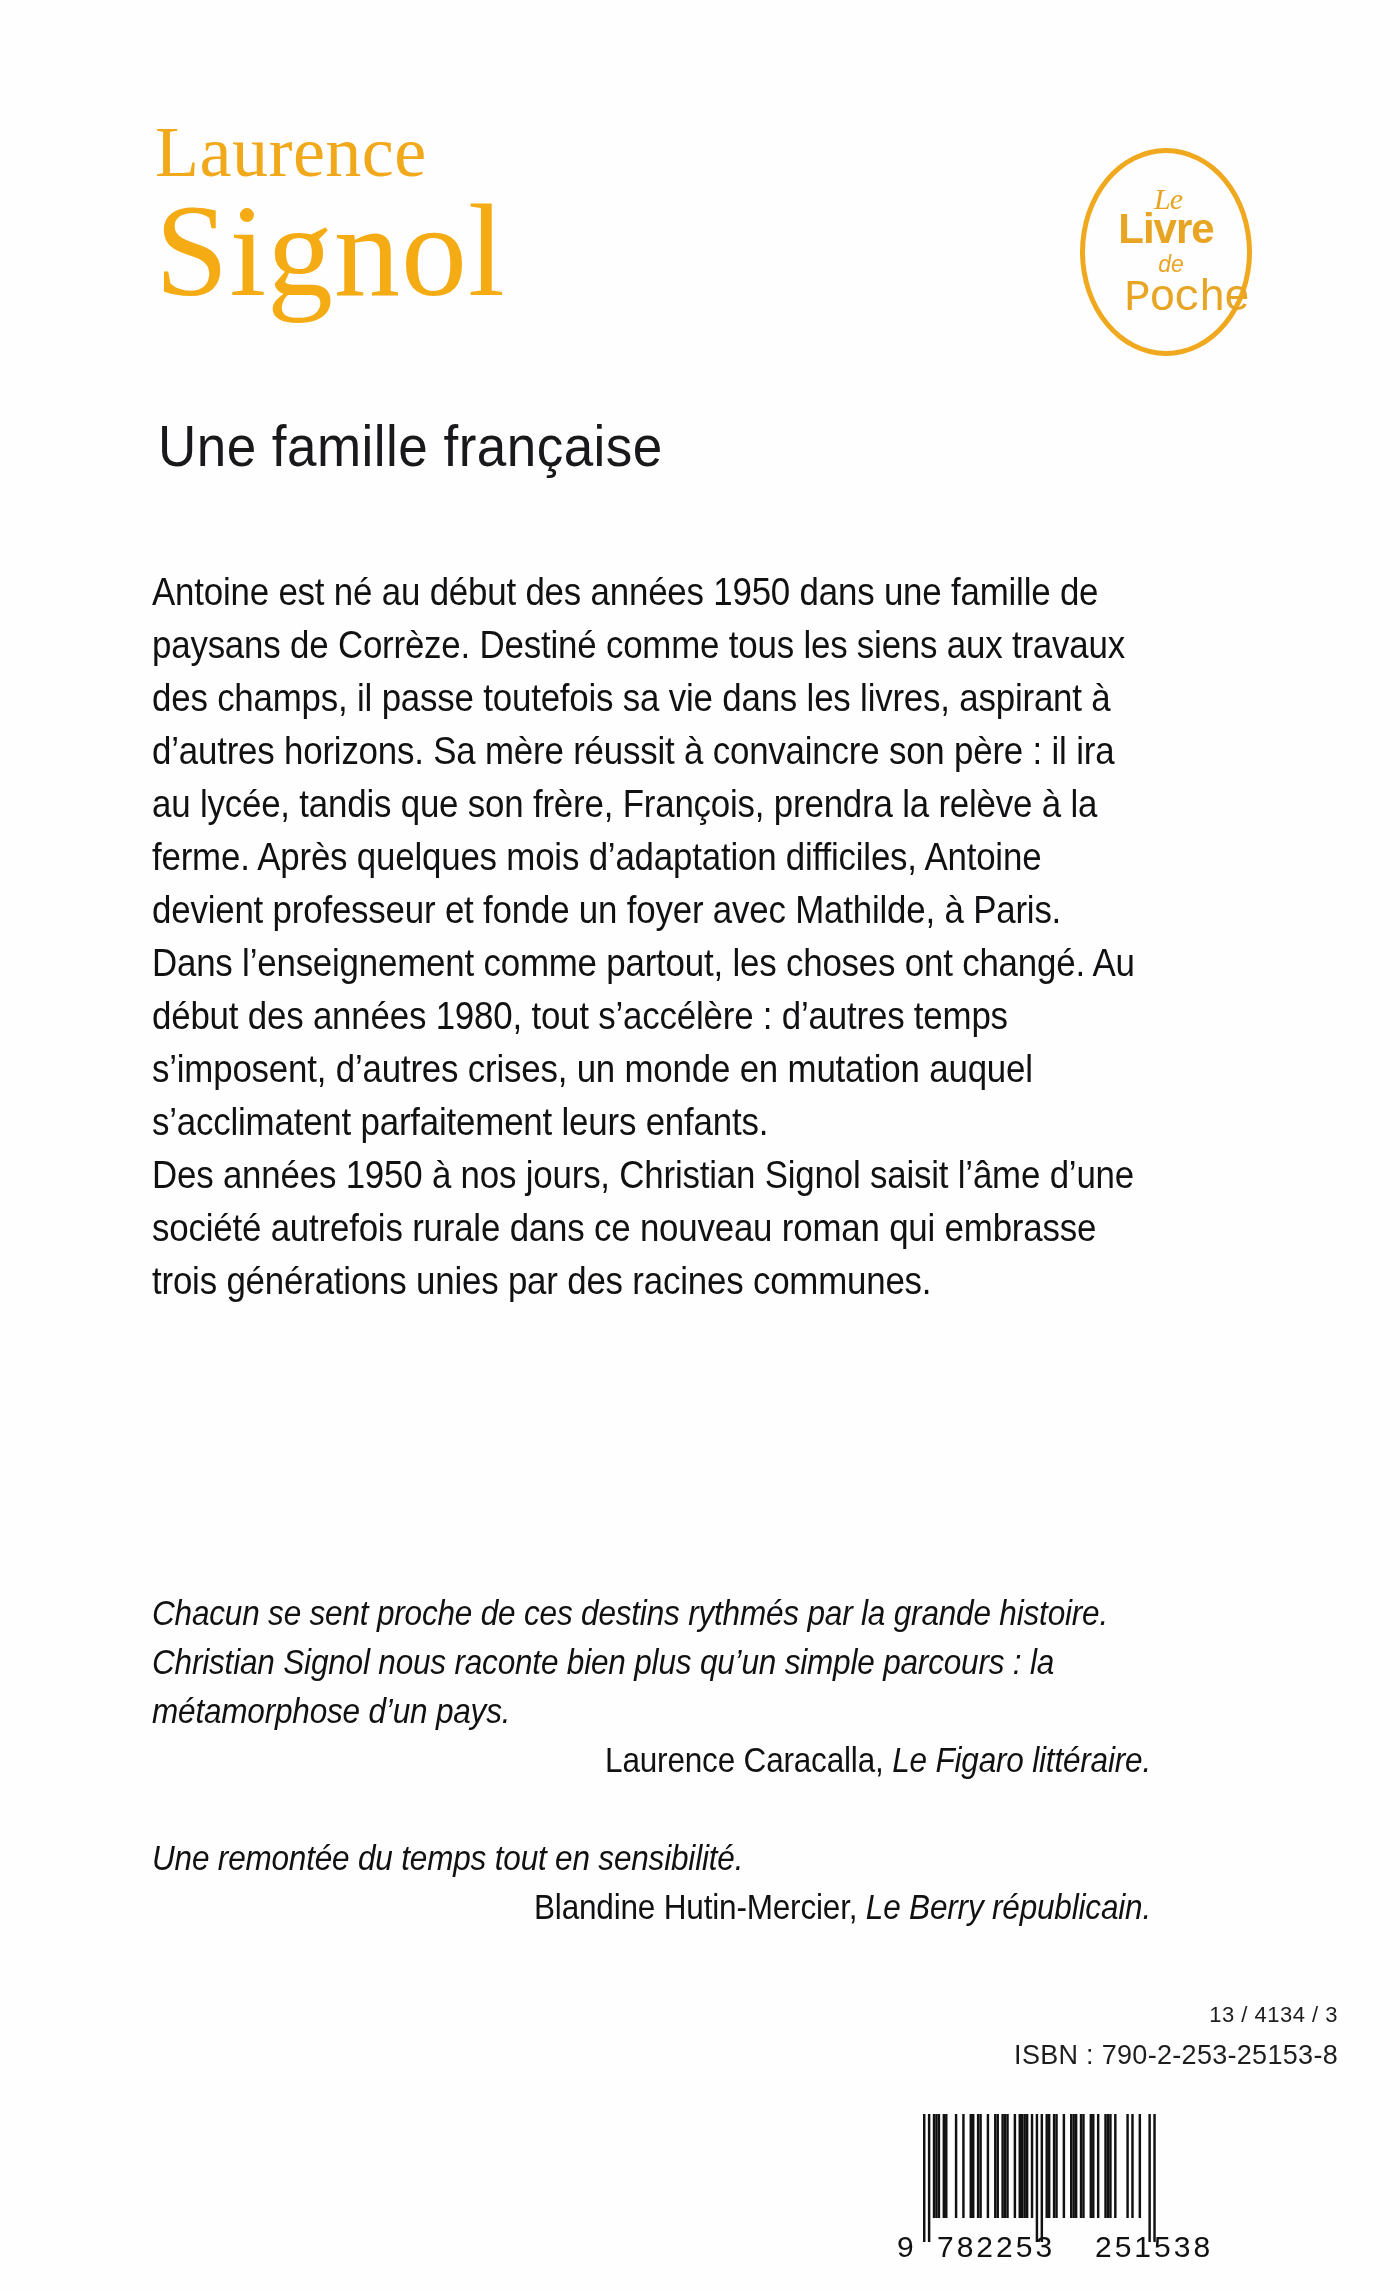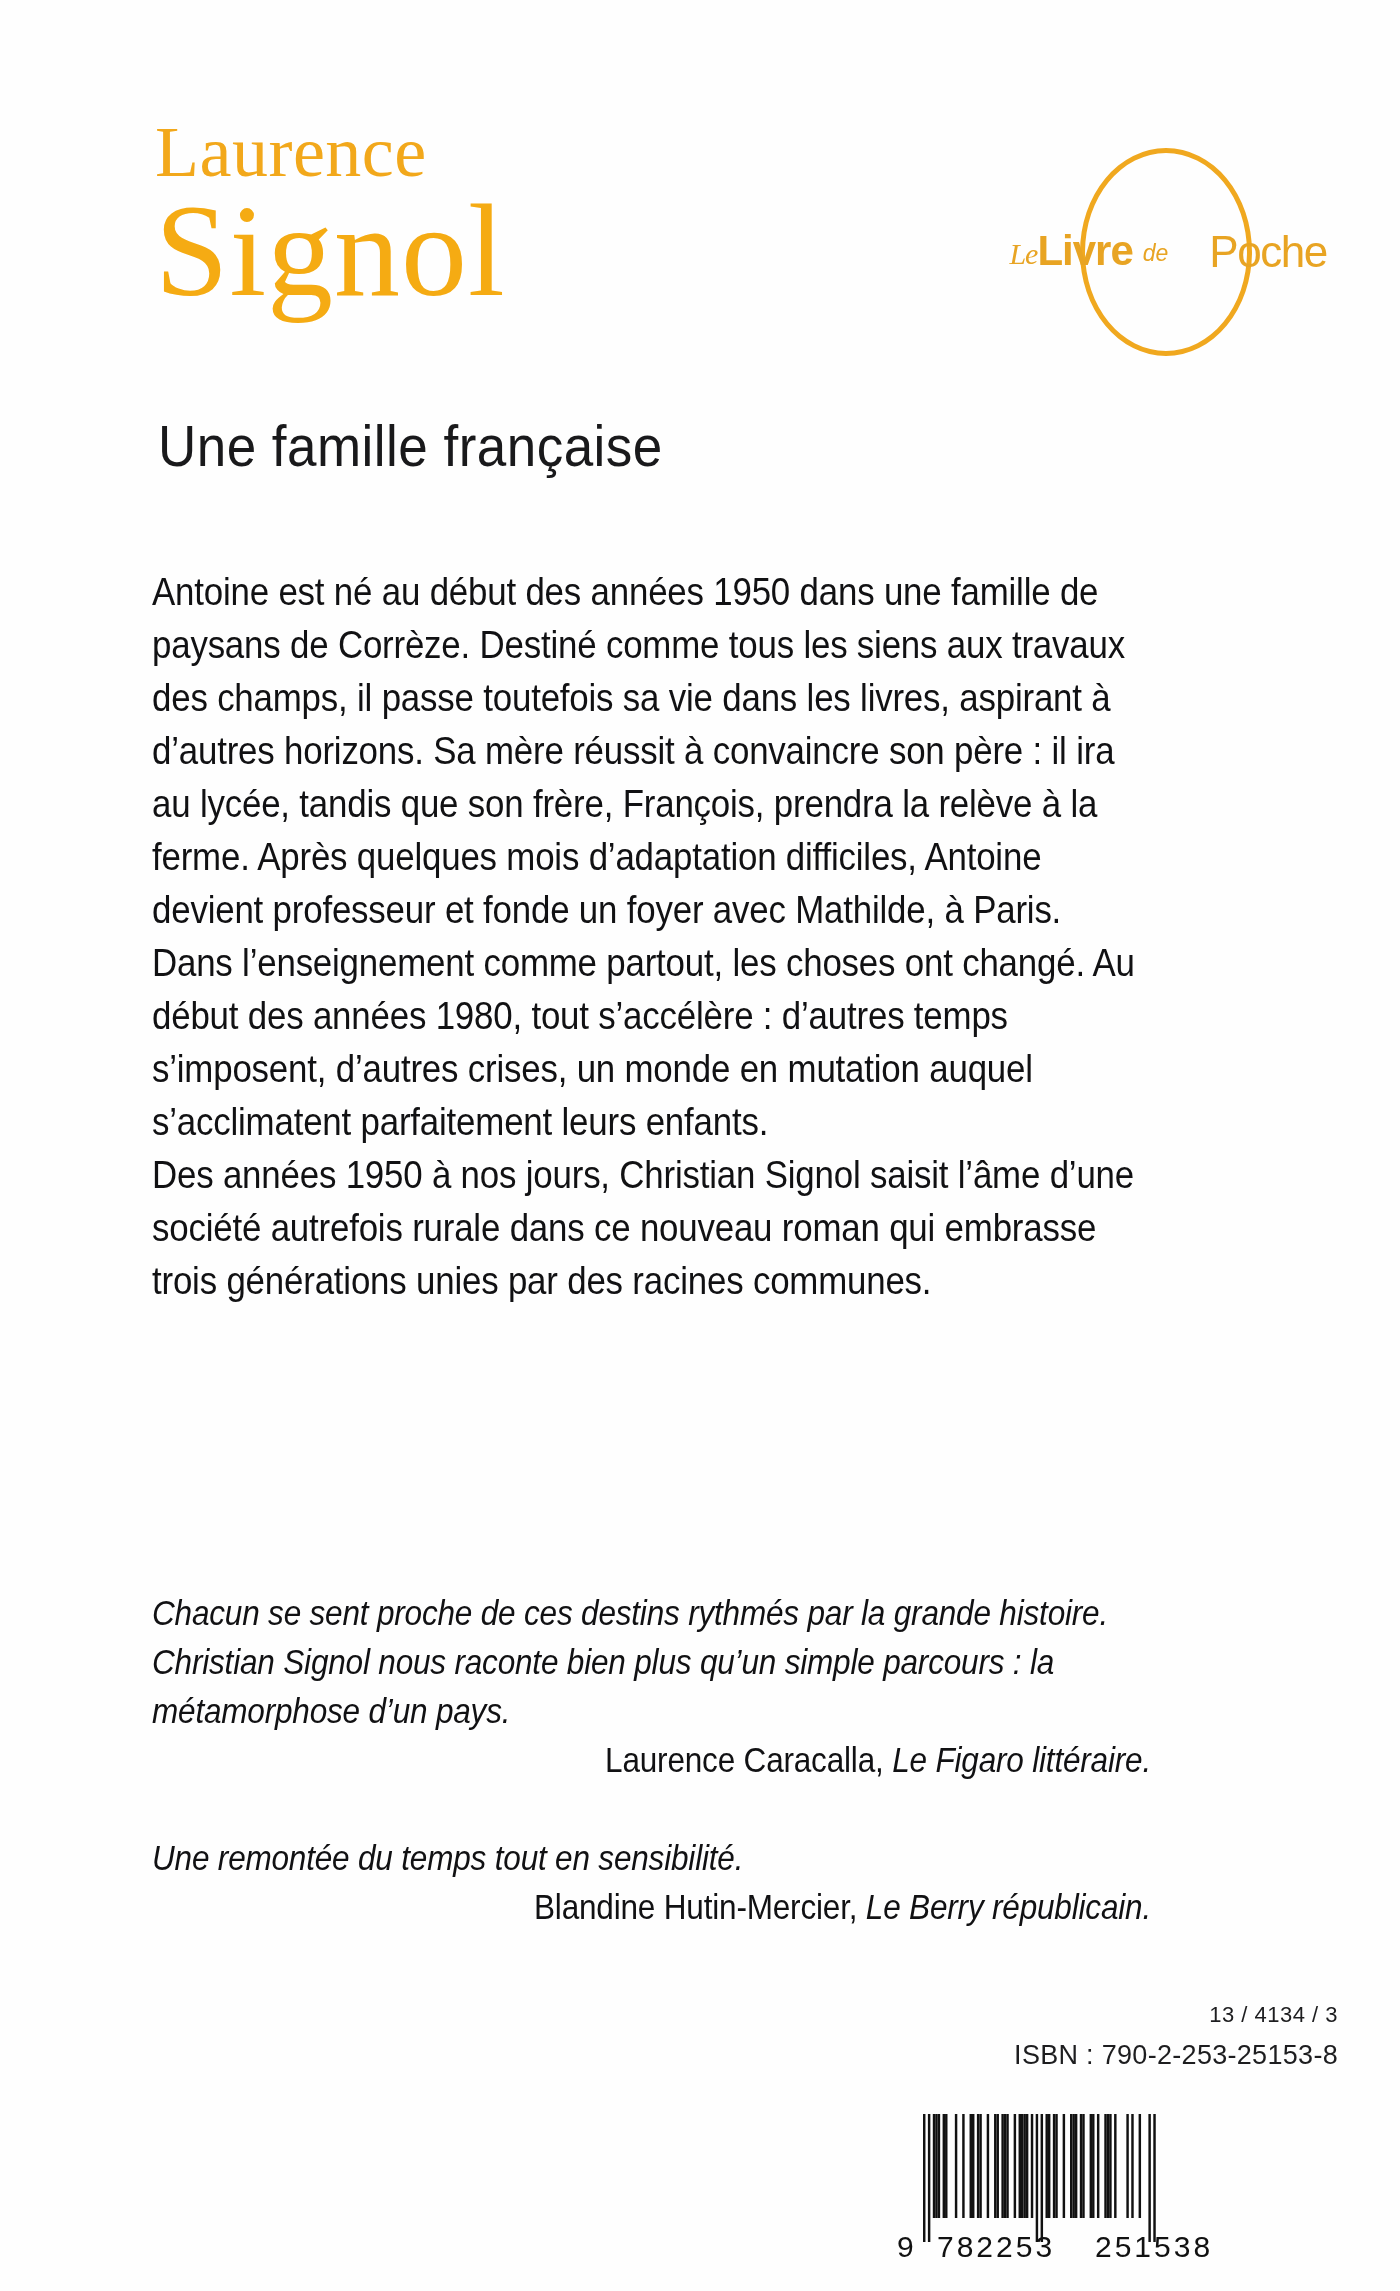--- a/index.html
+++ b/index.html
@@ -86,21 +86,21 @@
     position: absolute;
     inset: 0;
     border: 5px solid #f0a81f;
     border-radius: 50% / 50%;
     box-sizing: border-box;
   }
   .logo-inner {
     position: absolute;
     inset: 0;
     display: flex;
-    flex-direction: row;
+    flex-direction: column;
     align-items: center;
     justify-content: center;
     color: #e8a423;
   }
   .logo-le {
     font-family: "Liberation Serif", serif;
     font-style: italic;
     font-size: 30px;
     line-height: 1;
     margin-bottom: -4px;
@@ -117,21 +117,21 @@
   }
   .logo-de {
     font-family: Liberation Sans, sans-serif;
     font-style: italic;
     font-size: 23px;
     line-height: 1;
     margin-top: 3px;
     margin-left: 10px;
   }
   .logo-poche {
-    font-family: Liberation Sans, sans-serif;
+    font-family: Liberation Mono, monospace;
     font-size: 44px;
     line-height: 1;
     font-weight: 400;
     letter-spacing: -1.5px;
     margin-top: 0px;
     margin-left: 41px;
   }
 
   
   .synopsis {

